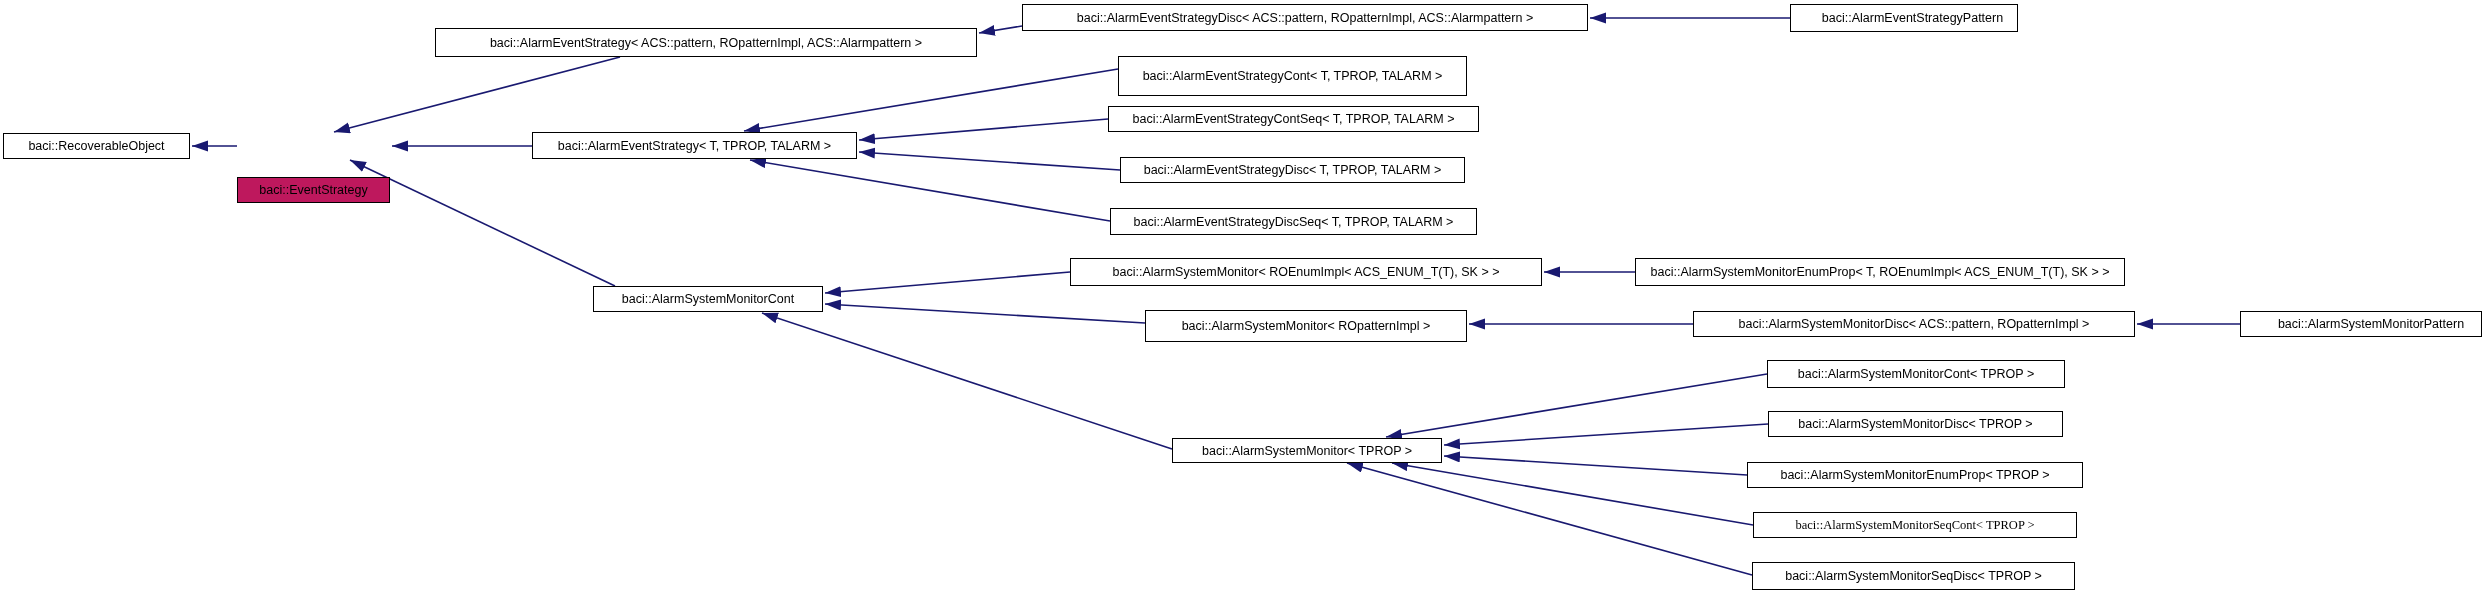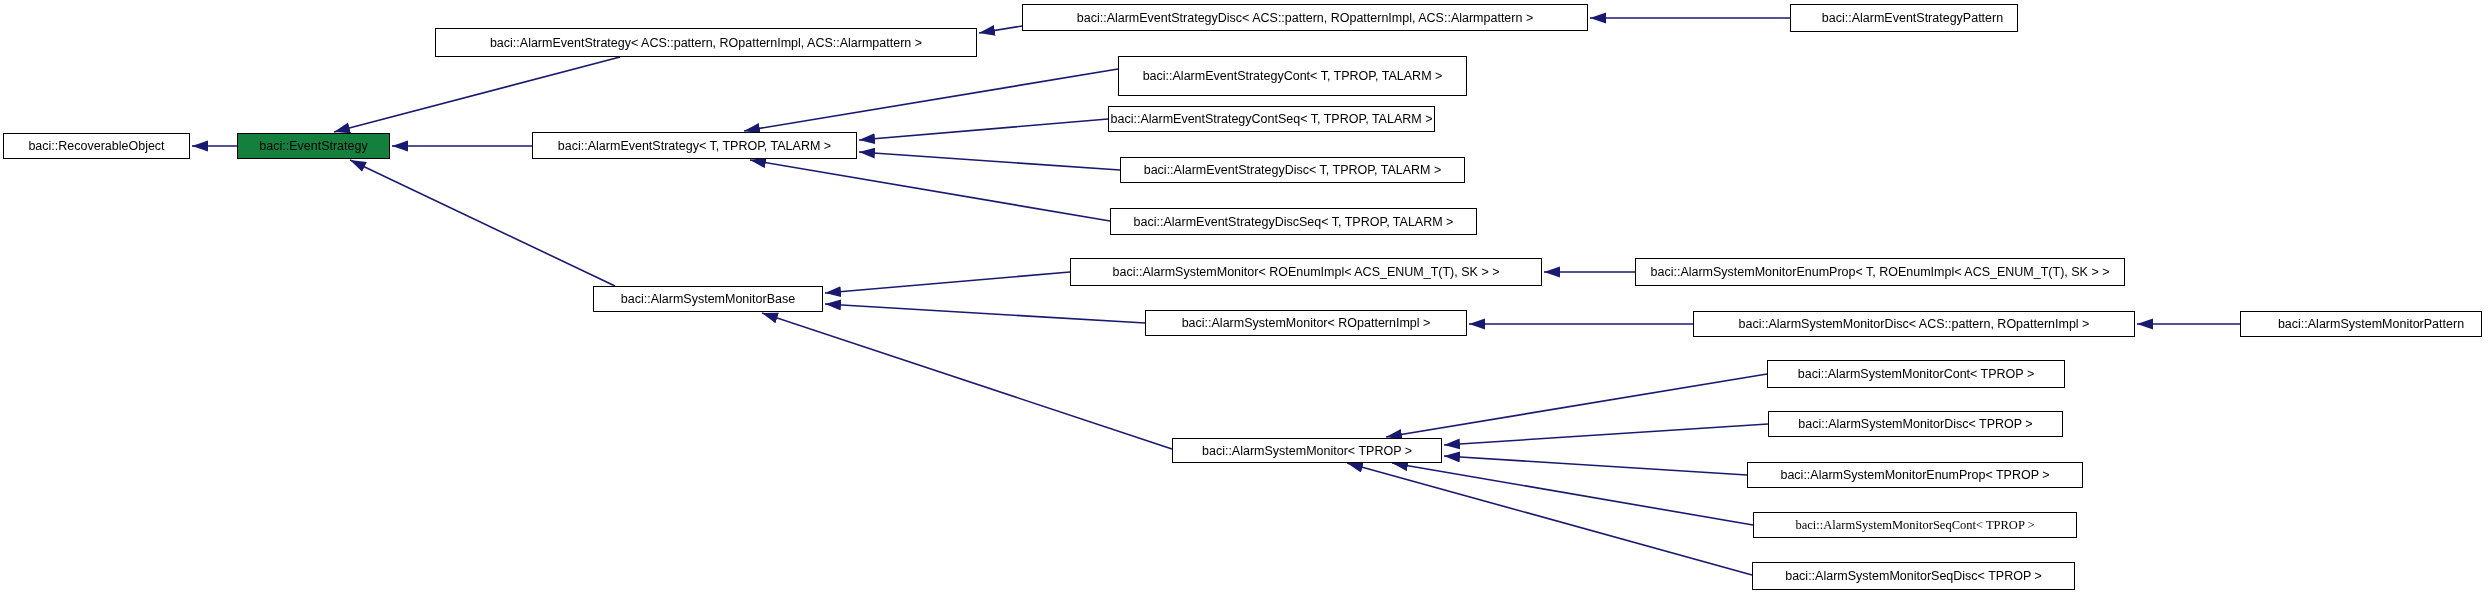--- a/index.html
+++ b/index.html
@@ -17,36 +17,36 @@
     position:absolute;
     z-index:1;
     box-sizing:border-box;
     display:flex;align-items:center;justify-content:center;
     white-space:nowrap;
     background:#ffffff;
     border:1.5px solid #000000;
     cursor:pointer;
     text-align:right;
   }
-  .node.hl{background:#15803d;cursor:default;}
+  .node.hl{background:#be185d;cursor:default;margin-top:44px;}
   
   #n0 {left:3px;   top:133px; width:187px; height:26px;}
   #n1 {left:237px; top:133px; width:153px; height:26px;}
   #n2 {left:435px; top:28px;  width:542px; height:29px;}
   #n3 {left:532px; top:132px; width:325px; height:27px;}
   #n4 {left:1022px;top:4px;   width:566px; height:27px;}
   #n5 {left:1790px;top:4px;   width:228px; height:28px;padding-left:17px;}
   #n6 {left:1118px;top:56px;  width:349px; height:40px;}
-  #n7 {left:1108px;top:106px; width:327px; height:26px;}
+  #n7 {left:1108px;top:106px; width:371px; height:26px;}
   #n8 {left:1120px;top:157px; width:345px; height:26px;}
   #n9 {left:1110px;top:208px; width:367px; height:27px;}
   #n10{left:593px; top:286px; width:230px; height:26px;}
   #n11{left:1070px;top:258px; width:472px; height:28px;}
   #n12{left:1635px;top:258px; width:490px; height:28px;}
-  #n13{left:1145px;top:310px; width:322px; height:26px;}
+  #n13{left:1145px;top:310px; width:322px; height:32px;}
   #n14{left:1693px;top:311px; width:442px; height:26px;}
   #n15{left:2240px;top:311px; width:242px; height:26px;padding-left:20px;}
   #n16{left:1172px;top:438px; width:270px; height:25px;}
   #n17{left:1767px;top:360px; width:298px; height:28px;}
   #n18{left:1768px;top:411px; width:295px; height:26px;}
   #n19{left:1747px;top:462px; width:336px; height:26px;}
   #n20{left:1753px;top:512px; width:324px; height:26px;font-family:Liberation Serif, serif;}
   #n21{left:1752px;top:562px; width:323px; height:28px;}
 </style>
 </head>
@@ -88,21 +88,21 @@
   <div class="node" id="n0">baci::RecoverableObject</div>
   <div class="node hl" id="n1">baci::EventStrategy</div>
   <div class="node" id="n2">baci::AlarmEventStrategy&lt; ACS::pattern, ROpatternImpl, ACS::Alarmpattern &gt;</div>
   <div class="node" id="n3">baci::AlarmEventStrategy&lt; T, TPROP, TALARM &gt;</div>
   <div class="node" id="n4">baci::AlarmEventStrategyDisc&lt; ACS::pattern, ROpatternImpl, ACS::Alarmpattern &gt;</div>
   <div class="node" id="n5">baci::AlarmEventStrategyPattern</div>
   <div class="node" id="n6">baci::AlarmEventStrategyCont&lt; T, TPROP, TALARM &gt;</div>
   <div class="node" id="n7">baci::AlarmEventStrategyContSeq&lt; T, TPROP, TALARM &gt;</div>
   <div class="node" id="n8">baci::AlarmEventStrategyDisc&lt; T, TPROP, TALARM &gt;</div>
   <div class="node" id="n9">baci::AlarmEventStrategyDiscSeq&lt; T, TPROP, TALARM &gt;</div>
-  <div class="node" id="n10">baci::AlarmSystemMonitorBase</div>
+  <div class="node" id="n10">baci::AlarmSystemMonitorCont</div>
   <div class="node" id="n11">baci::AlarmSystemMonitor&lt; ROEnumImpl&lt; ACS_ENUM_T(T), SK &gt; &gt;</div>
   <div class="node" id="n12">baci::AlarmSystemMonitorEnumProp&lt; T, ROEnumImpl&lt; ACS_ENUM_T(T), SK &gt; &gt;</div>
   <div class="node" id="n13">baci::AlarmSystemMonitor&lt; ROpatternImpl &gt;</div>
   <div class="node" id="n14">baci::AlarmSystemMonitorDisc&lt; ACS::pattern, ROpatternImpl &gt;</div>
   <div class="node" id="n15">baci::AlarmSystemMonitorPattern</div>
   <div class="node" id="n16">baci::AlarmSystemMonitor&lt; TPROP &gt;</div>
   <div class="node" id="n17">baci::AlarmSystemMonitorCont&lt; TPROP &gt;</div>
   <div class="node" id="n18">baci::AlarmSystemMonitorDisc&lt; TPROP &gt;</div>
   <div class="node" id="n19">baci::AlarmSystemMonitorEnumProp&lt; TPROP &gt;</div>
   <div class="node" id="n20">baci::AlarmSystemMonitorSeqCont&lt; TPROP &gt;</div>

